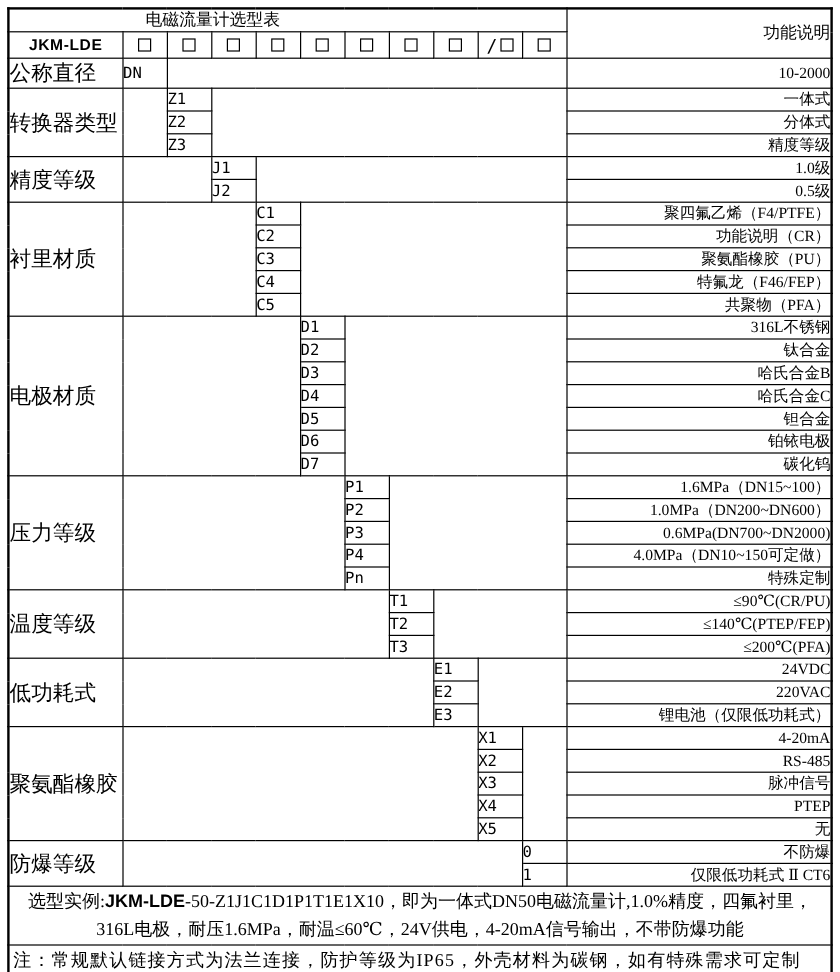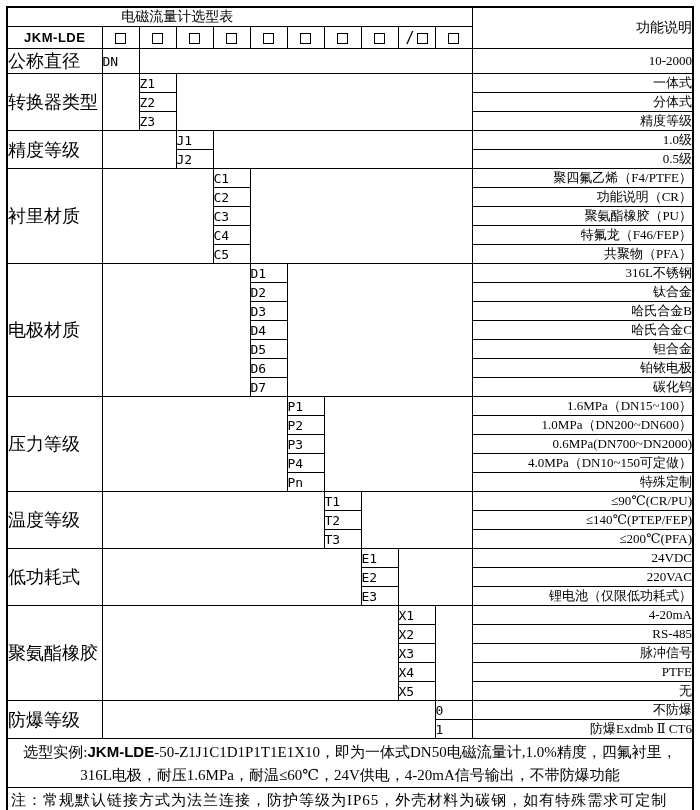--- a/index.html
+++ b/index.html
@@ -209,35 +209,35 @@
         <tr>
           <td class="code">X2</td>
           <td class="desc">RS-485</td>
         </tr>
         <tr>
           <td class="code">X3</td>
           <td class="desc">脉冲信号</td>
         </tr>
         <tr>
           <td class="code">X4</td>
-          <td class="desc">PTFE</td>
+          <td class="desc">PTEP</td>
         </tr>
         <tr>
           <td class="code">X5</td>
           <td class="desc">无</td>
         </tr>
         <tr>
           <td class="lbl" rowspan="2">防爆等级</td>
           <td class="sp" rowspan="2" colspan="9"></td>
           <td class="code">0</td>
           <td class="desc">不防爆</td>
         </tr>
         <tr>
           <td class="code">1</td>
-          <td class="desc">防爆Exdmb Ⅱ CT6</td>
+          <td class="desc">仅限低功耗式 Ⅱ CT6</td>
         </tr>
       </tbody>
     <tbody id="tb-foot">
       <tr>
         <td class="example" colspan="12">
           <div><span>选型实例:</span><b>JKM-LDE</b><span>-50-Z1J1C1D1P1T1E1X10，即为一体式DN50电磁流量计,1.0%精度，四氟衬里，</span></div>
           <div>316L电极，耐压1.6MPa，耐温≤60℃，24V供电，4-20mA信号输出，不带防爆功能</div>
         </td>
       </tr>
       <tr>

